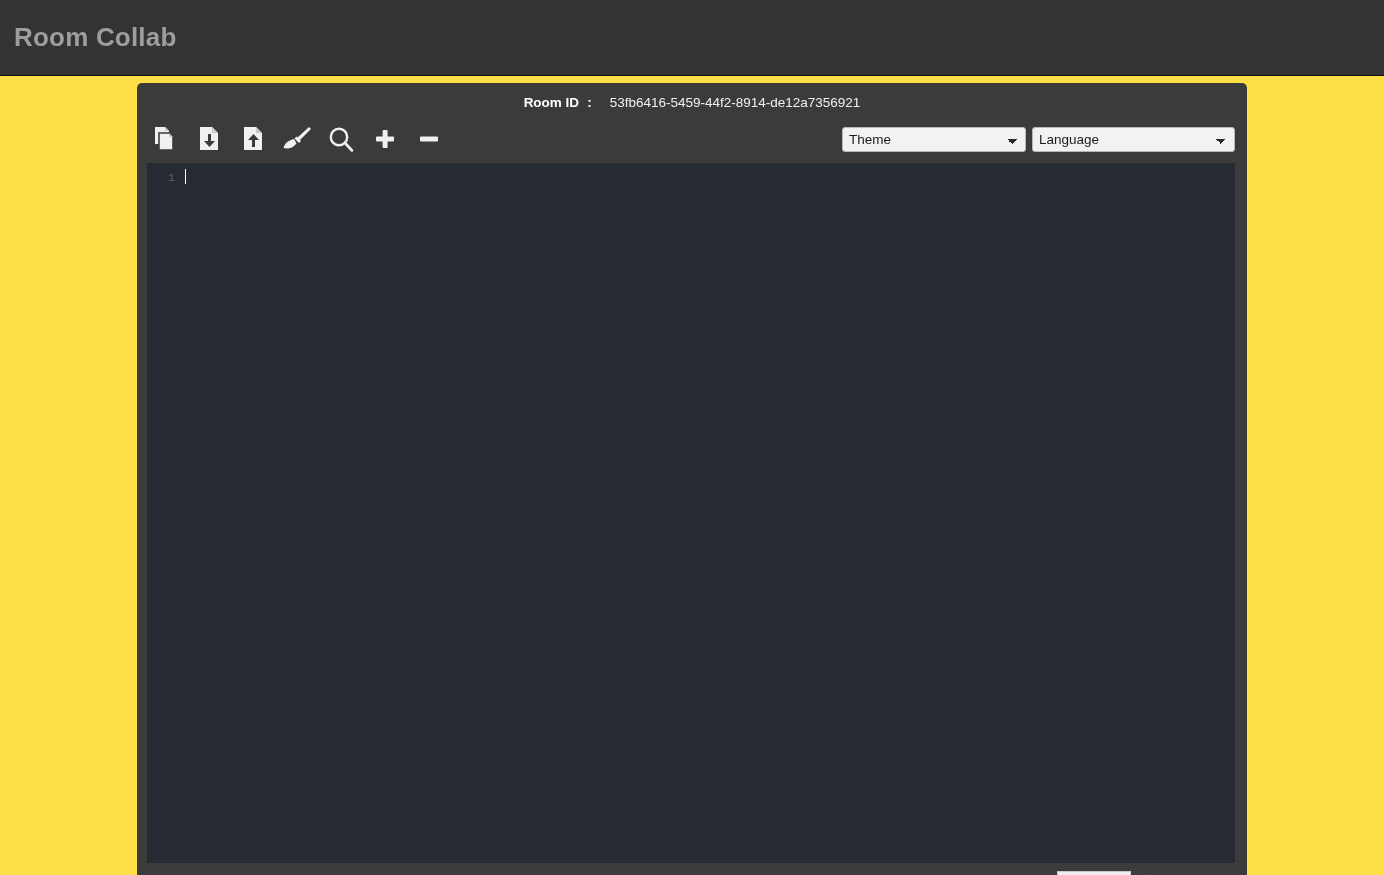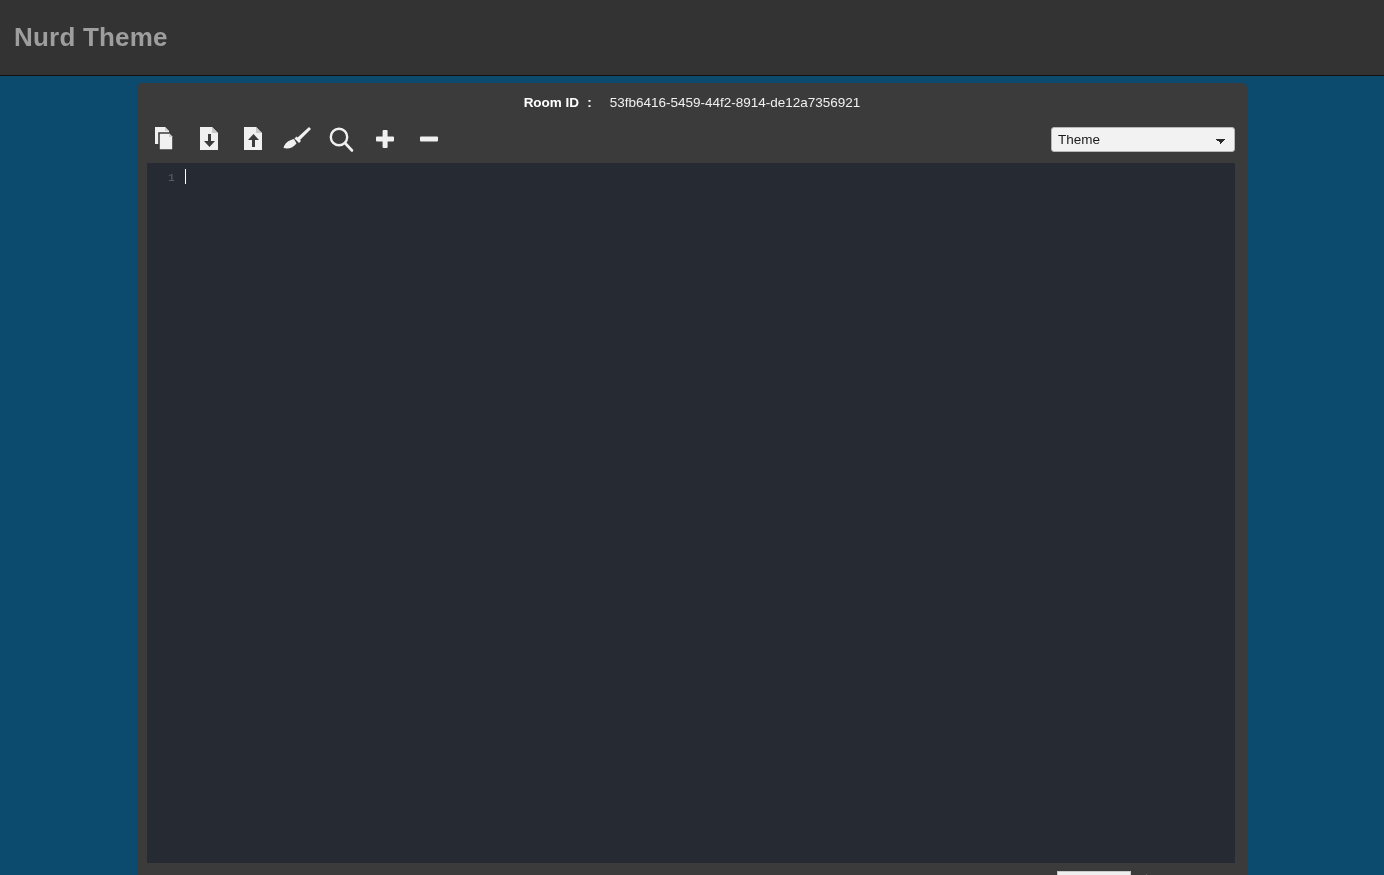--- a/index.html
+++ b/index.html
@@ -26,21 +26,21 @@
     color: #9e9e9e;
     font-size: 26px;
     font-weight: bold;
     letter-spacing: 0.2px;
   }
 
   
   .page {
     width: 1384px;
     height: 799px;
-    background: #0c4a6e;
+    background: #fde047;
     position: relative;
   }
 
   
   .panel {
     position: absolute;
     left: 137px;
     top: 7px;
     width: 1110px;
     height: 818px;
@@ -212,21 +212,21 @@
     border: none;
     padding: 0;
     cursor: pointer;
   }
   .pb-btn svg { display: block; }
 </style>
 </head>
 <body>
 
 <div class="appbar">
-  <div class="appbar-title">Nurd Theme</div>
+  <div class="appbar-title">Room Collab</div>
 </div>
 
 <div class="page">
 
   <div class="panel">
 
     <div class="room-row">
       <span class="room-label">Room ID</span>
       <span class="room-sep">:</span>
       <span class="room-value">53fb6416-5459-44f2-8914-de12a7356921</span>
@@ -300,20 +300,23 @@
               <rect x="4" y="10.6" width="18" height="5" rx="1" fill="#f0f0f0"></rect>
             </svg>
           </span>
         </button>
 
       </div>
 
       <div class="selects">
         <select class="sel sel-theme">
           <option>Theme</option>
+        </select>
+        <select class="sel sel-lang">
+          <option>Language</option>
         </select>
       </div>
     </div>
 
     <div class="editor">
       <div class="gutter">
         <div class="linenum">1</div>
       </div>
       <div class="code-area">
         <div class="code-line"><span></span><span class="caret"></span></div>

